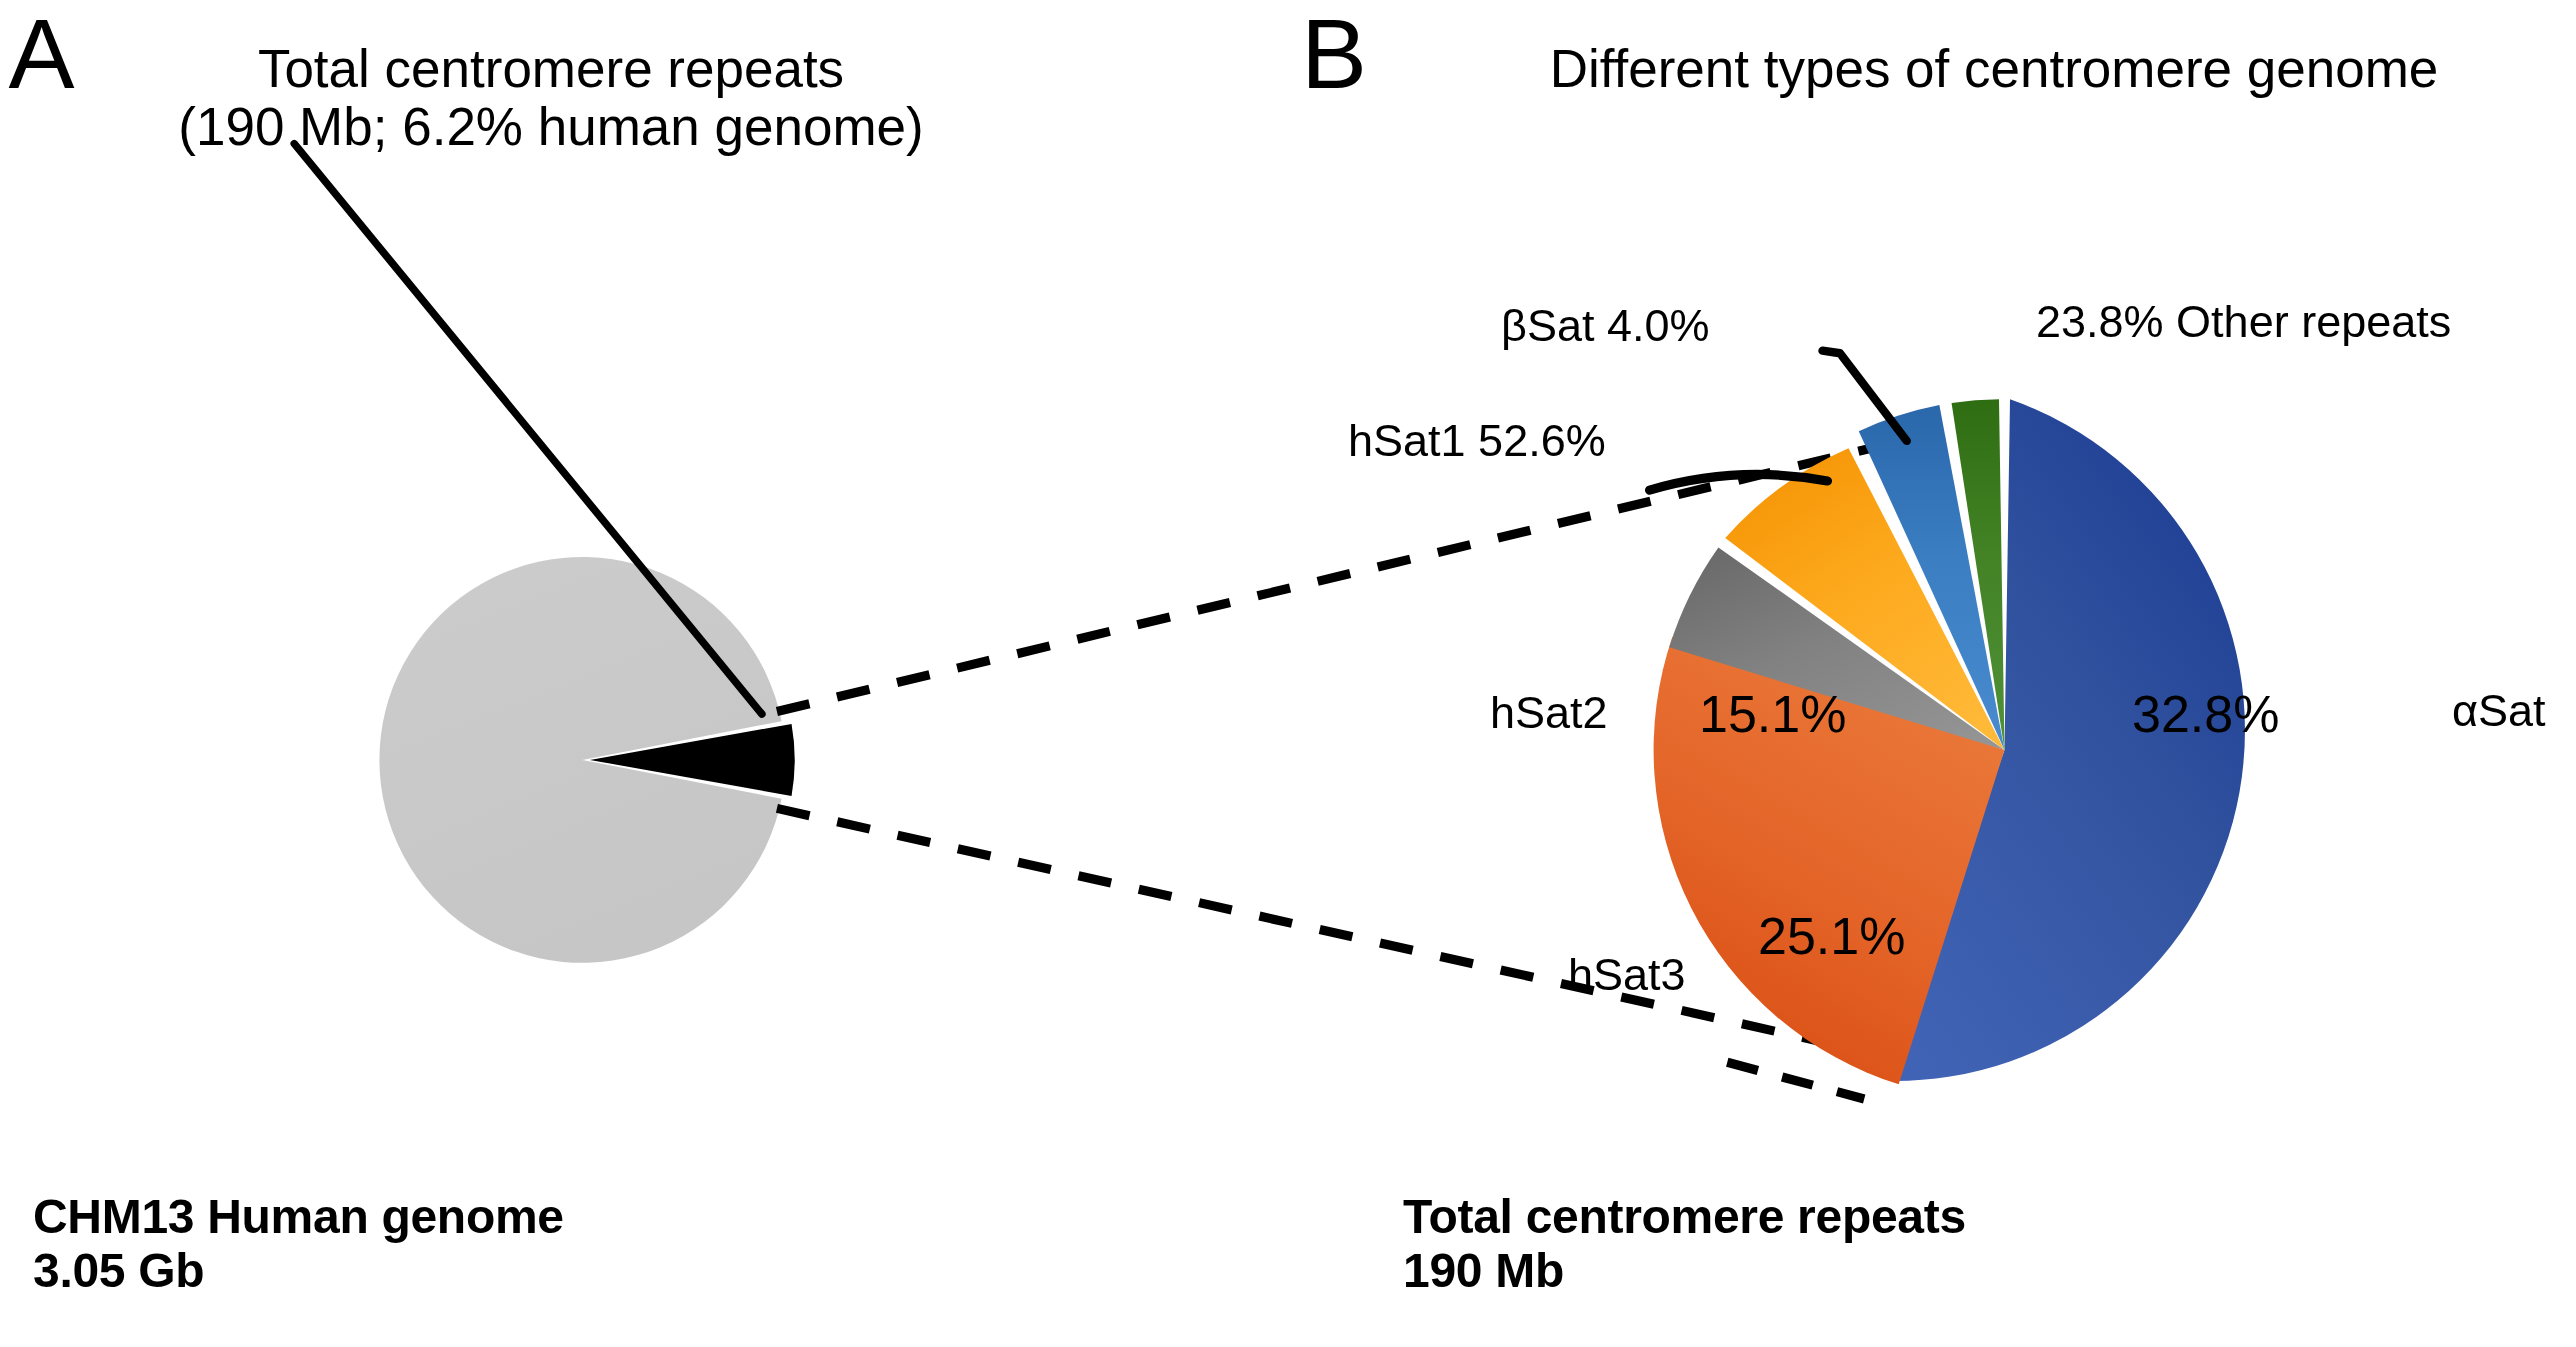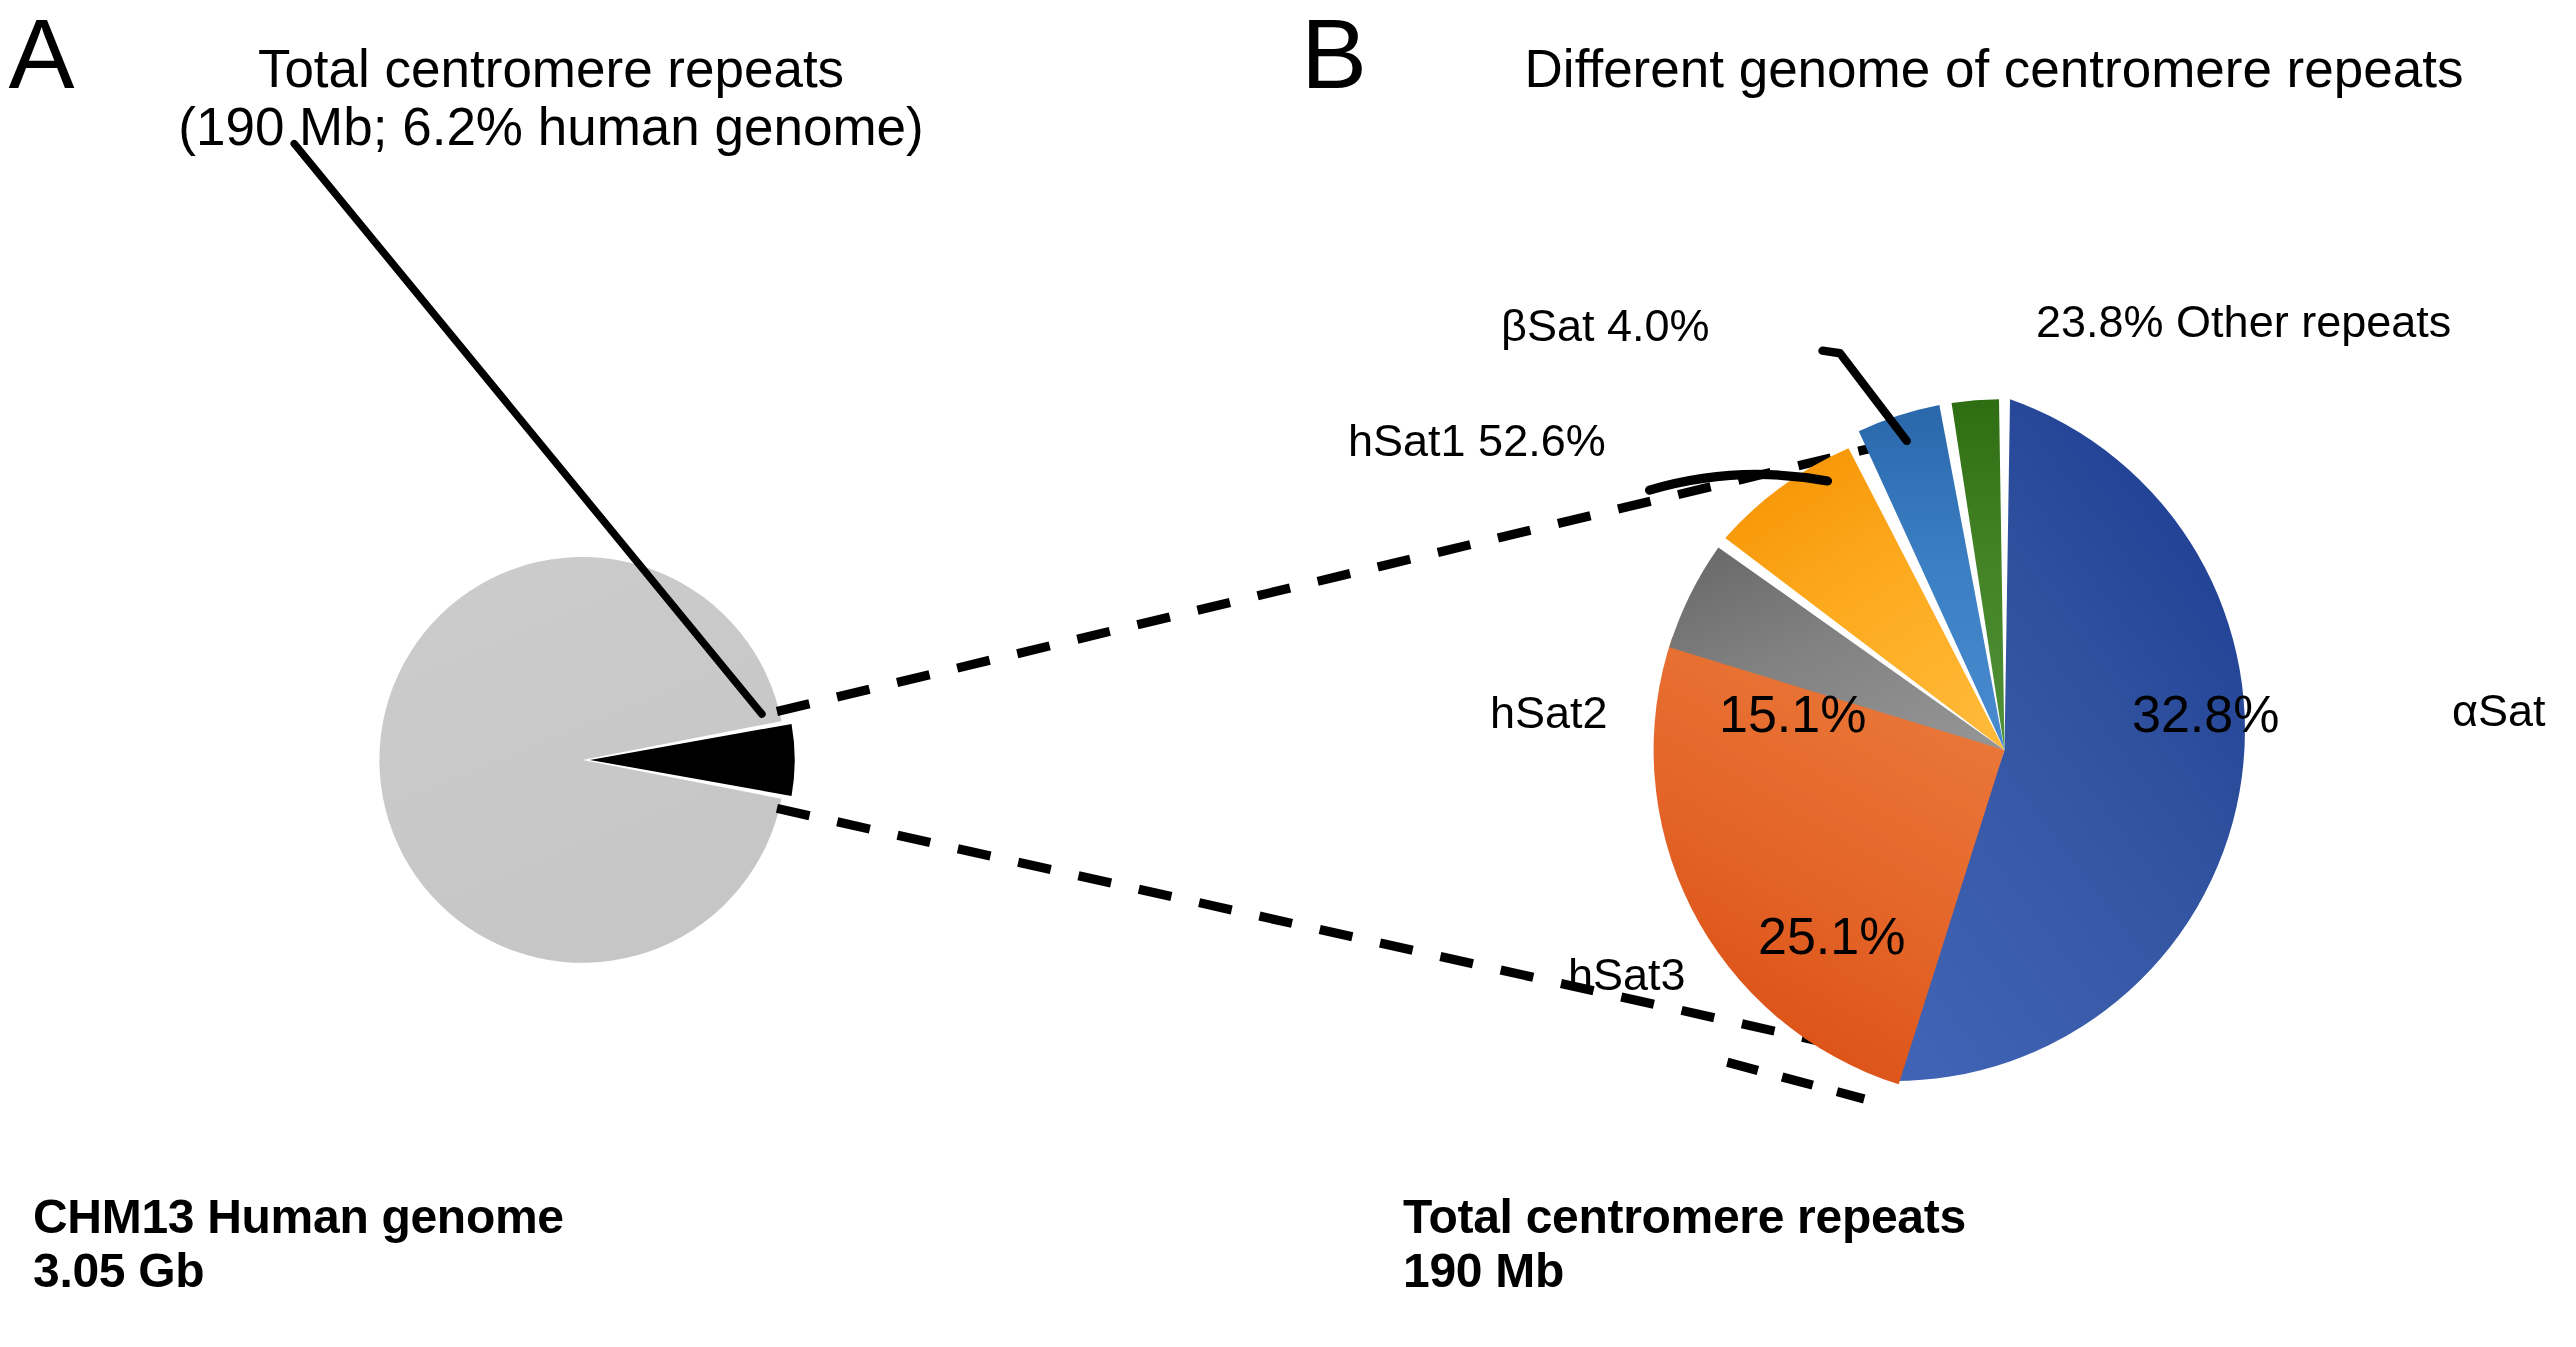--- a/index.html
+++ b/index.html
@@ -43,21 +43,21 @@
   .pie-label{
     position:absolute;font-size:45px;line-height:1;color:#000;white-space:nowrap;
     font-weight:400;
   }
   .pie-label.on-slice{font-size:52px;}
 
   #lbl-bsat{left:1501px;top:303px;}
   #lbl-other{left:2036px;top:299px;}
   #lbl-hsat1{left:1348px;top:418px;}
   #lbl-hsat2{left:1490px;top:690px;}
-  #lbl-hsat2-val{left:1699px;top:688px;margin-left:20px;}
+  #lbl-hsat2-val{left:1699px;top:688px;}
   #lbl-asat-val{left:2132px;top:688px;}
   #lbl-asat{left:2452px;top:688px;}
   #lbl-hsat3{left:1568px;top:952px;}
   #lbl-hsat3-val{left:1758px;top:910px;text-align:right;}
 </style>
 </head>
 <body>
 
 <div class="fig">
 
@@ -140,21 +140,21 @@
     <line x1="2068" y1="1272" x2="2232" y2="1316" stroke="#000" stroke-width="11" stroke-dasharray="38 30" stroke-linecap="butt"></line>
   </svg>
 
   <div class="panel-letter" id="panel-a-letter">A</div>
   <div class="panel-title" id="panel-a-title">Total centromere repeats
 (190 Mb; 6.2% human genome)</div>
   <div class="panel-caption" id="panel-a-caption">CHM13 Human genome
 3.05 Gb</div>
 
   <div class="panel-letter" id="panel-b-letter">B</div>
-  <div class="panel-title" id="panel-b-title">Different genome of centromere repeats</div>
+  <div class="panel-title" id="panel-b-title">Different types of centromere genome</div>
   <div class="panel-caption" id="panel-b-caption">Total centromere repeats
 190 Mb</div>
 
   <div class="pie-label" id="lbl-bsat">βSat 4.0%</div>
   <div class="pie-label" id="lbl-other">23.8% Other repeats</div>
   <div class="pie-label" id="lbl-hsat1">hSat1 52.6%</div>
   <div class="pie-label" id="lbl-hsat2">hSat2</div>
   <div class="pie-label on-slice" id="lbl-hsat2-val">15.1%</div>
   <div class="pie-label on-slice" id="lbl-asat-val">32.8%</div>
   <div class="pie-label" id="lbl-asat">αSat</div>

